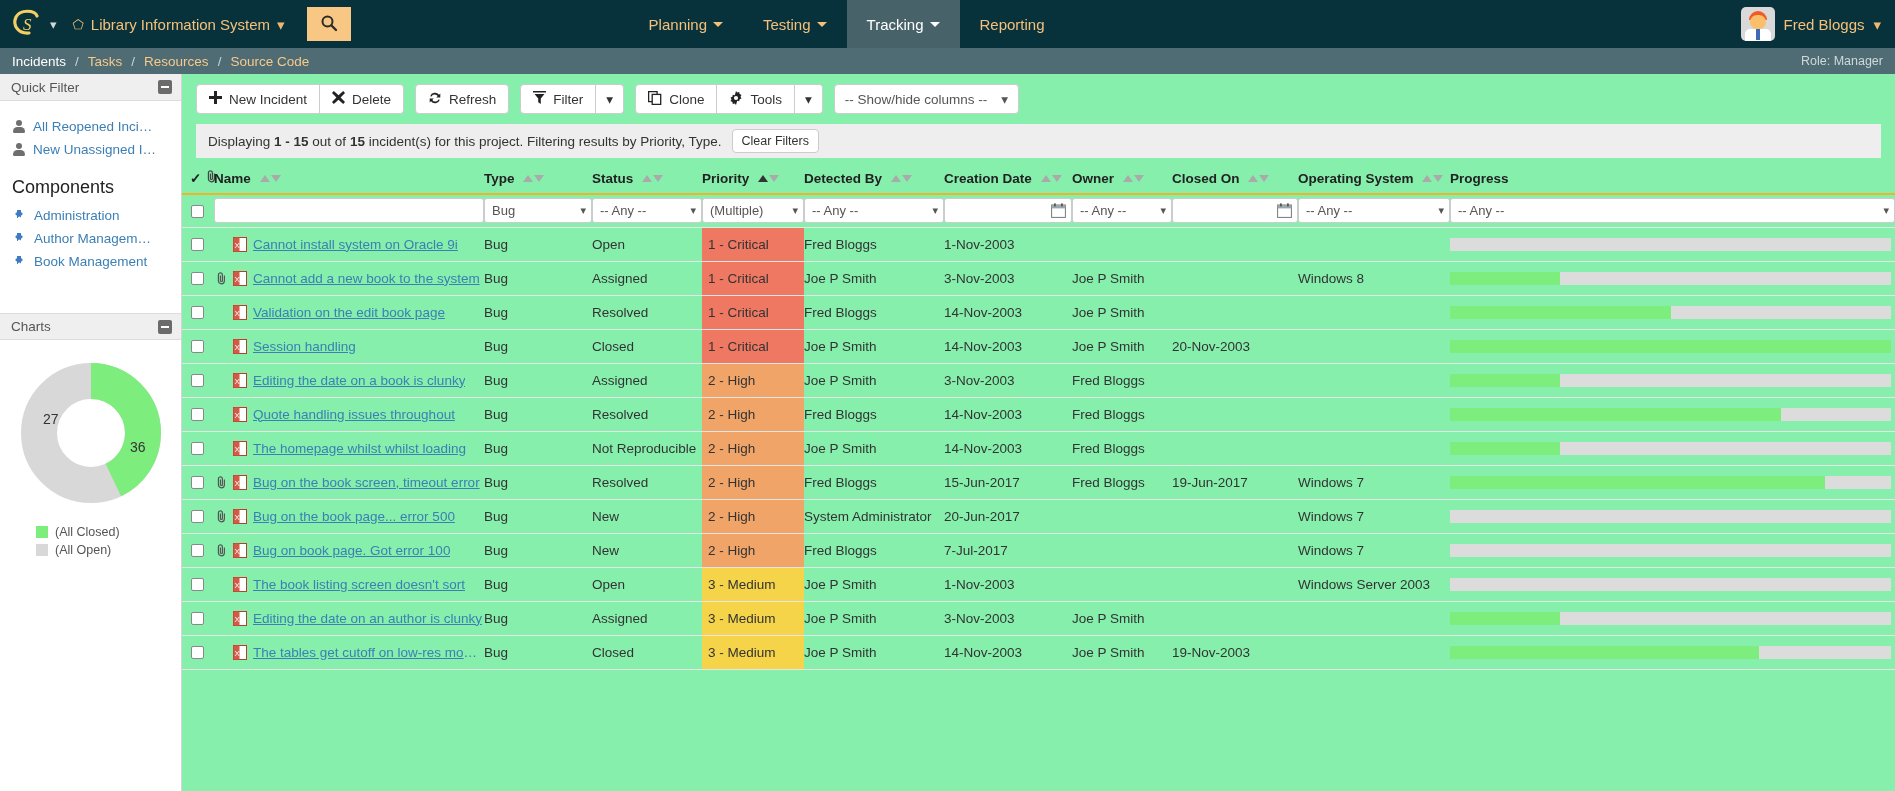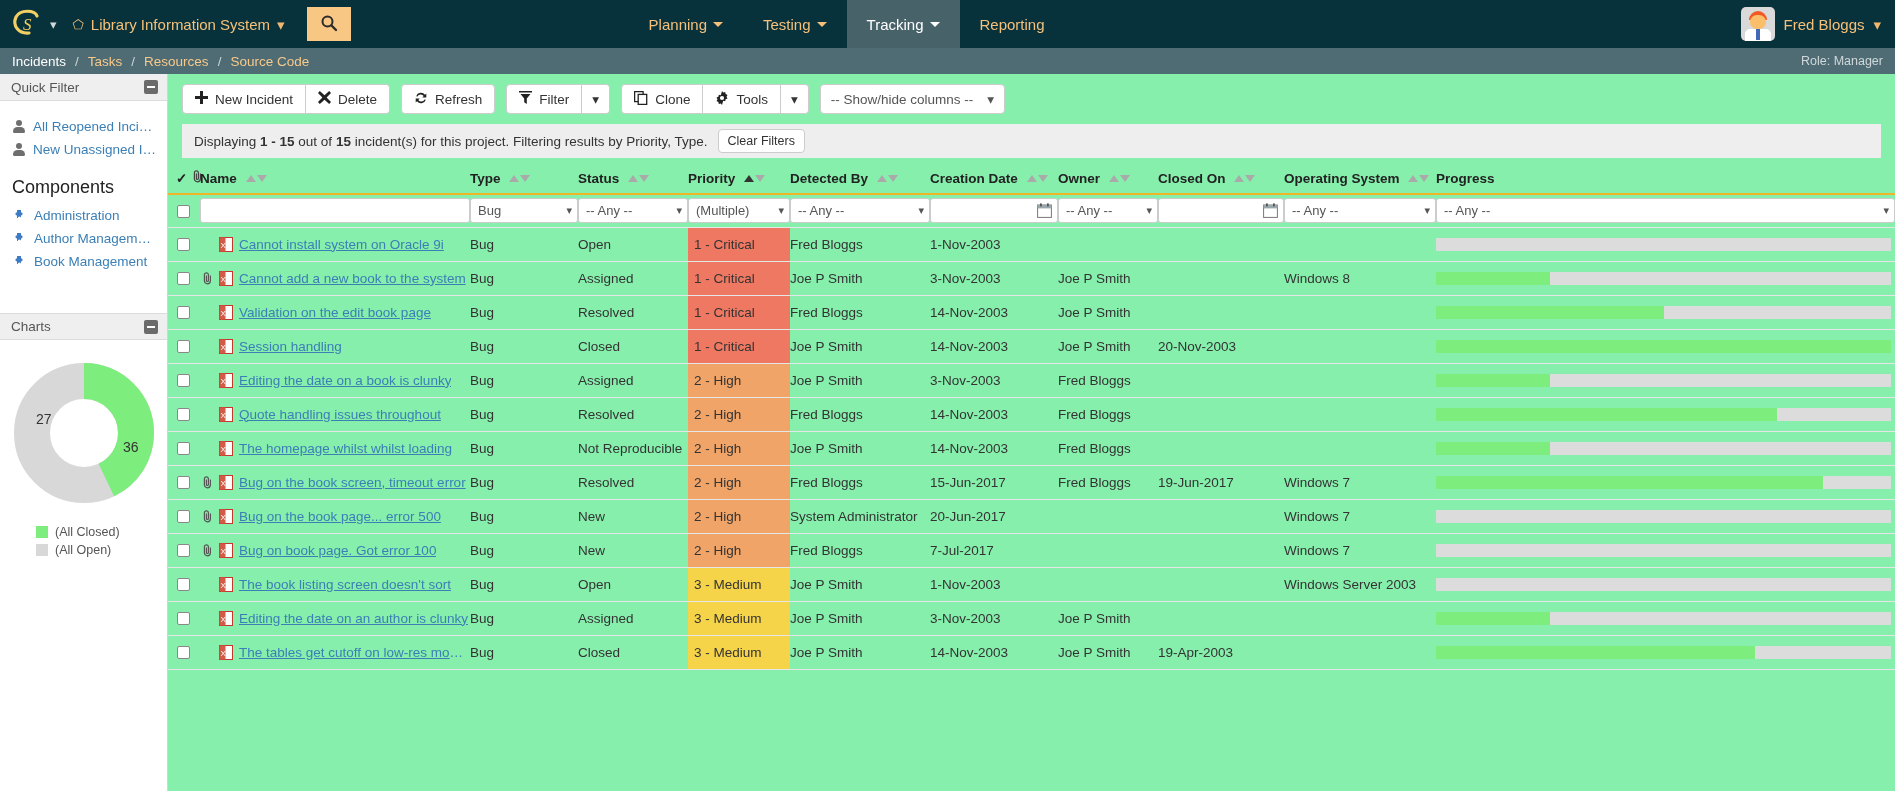--- a/index.html
+++ b/index.html
@@ -67,21 +67,21 @@
     height:26px; background:#4f6c74; display:flex; align-items:center;
     padding-left:12px; font-size:13.5px; position:relative;
   }
   .crumbbar a { color:#f7c98b; text-decoration:none; cursor:pointer; }
   .crumbbar a.cur { color:#ffffff; }
   .crumbbar .sep { color:#c9d4d7; margin:0 9px; }
   .role { position:absolute; right:12px; color:#cfd8db; font-size:12.5px; }
 
   
   .wrap { display:flex; height:717px; }
-  .sidebar { width:168px; border-right:1px solid #d4d4d4; background:#fff; }
+  .sidebar { width:182px; border-right:1px solid #d4d4d4; background:#fff; }
   .content { flex:1; background:#86efac; display:flex; flex-direction:column; }
 
   
   .panelhead {
     height:27px; background:#efefef; border-bottom:1px solid #dcdcdc;
     display:flex; align-items:center; justify-content:space-between;
     padding:0 9px 0 11px; font-size:13.5px; color:#555;
   }
   .collapse-btn {
     width:14px;height:14px;background:#6b6b6b;border-radius:2px;position:relative;cursor:pointer;
@@ -966,21 +966,21 @@
                 </div>
               </td>
               <td>Bug</td>
               <td>Closed</td>
               <td style="background: rgb(245, 212, 74); padding: 0px;">
                 <div class="pri">3 - Medium</div>
               </td>
               <td>Joe P Smith</td>
               <td>14-Nov-2003</td>
               <td>Joe P Smith</td>
-              <td>19-Apr-2003</td>
+              <td>19-Nov-2003</td>
               <td></td>
               <td class="prog-cell">
                 <div class="progress-outer">
                   <div class="progress-inner" style="width:70%"></div>
                 </div>
               </td>
             </tr>
           </tbody>
       </table>
     </div>

